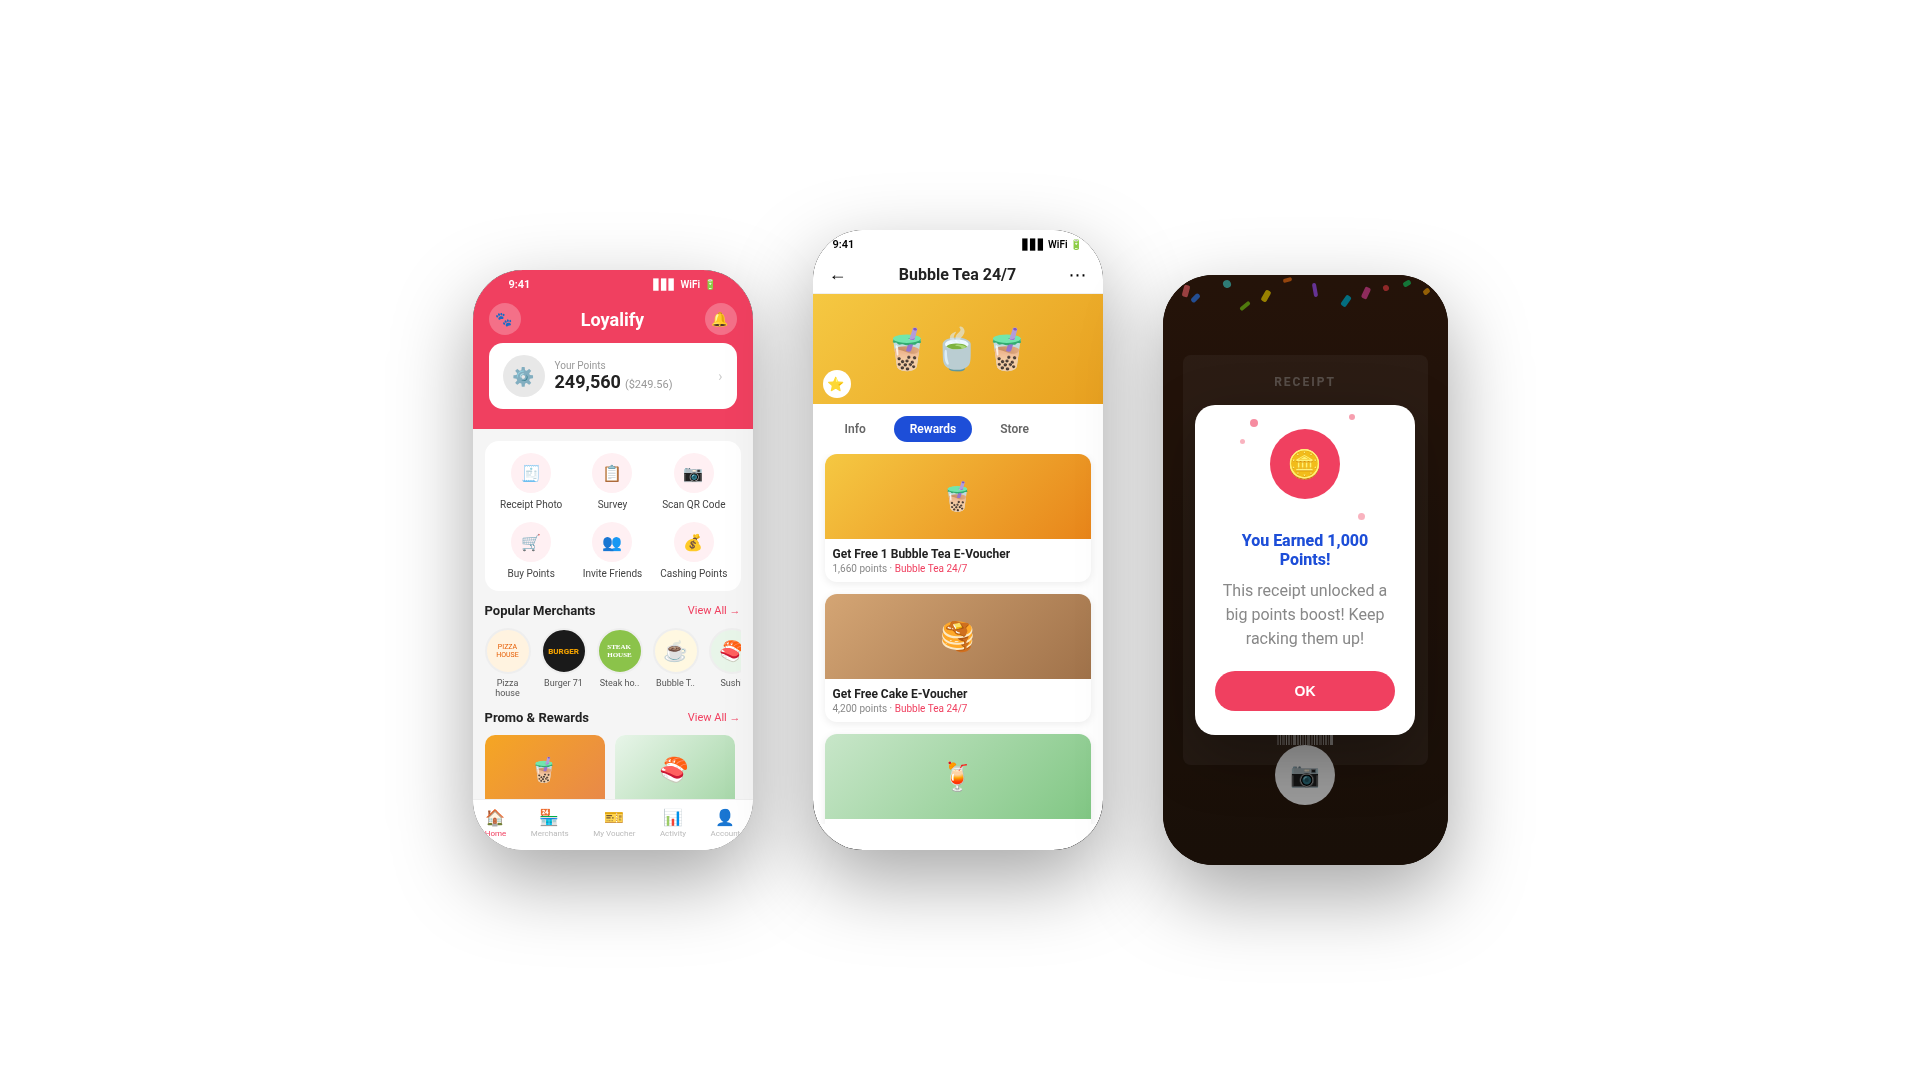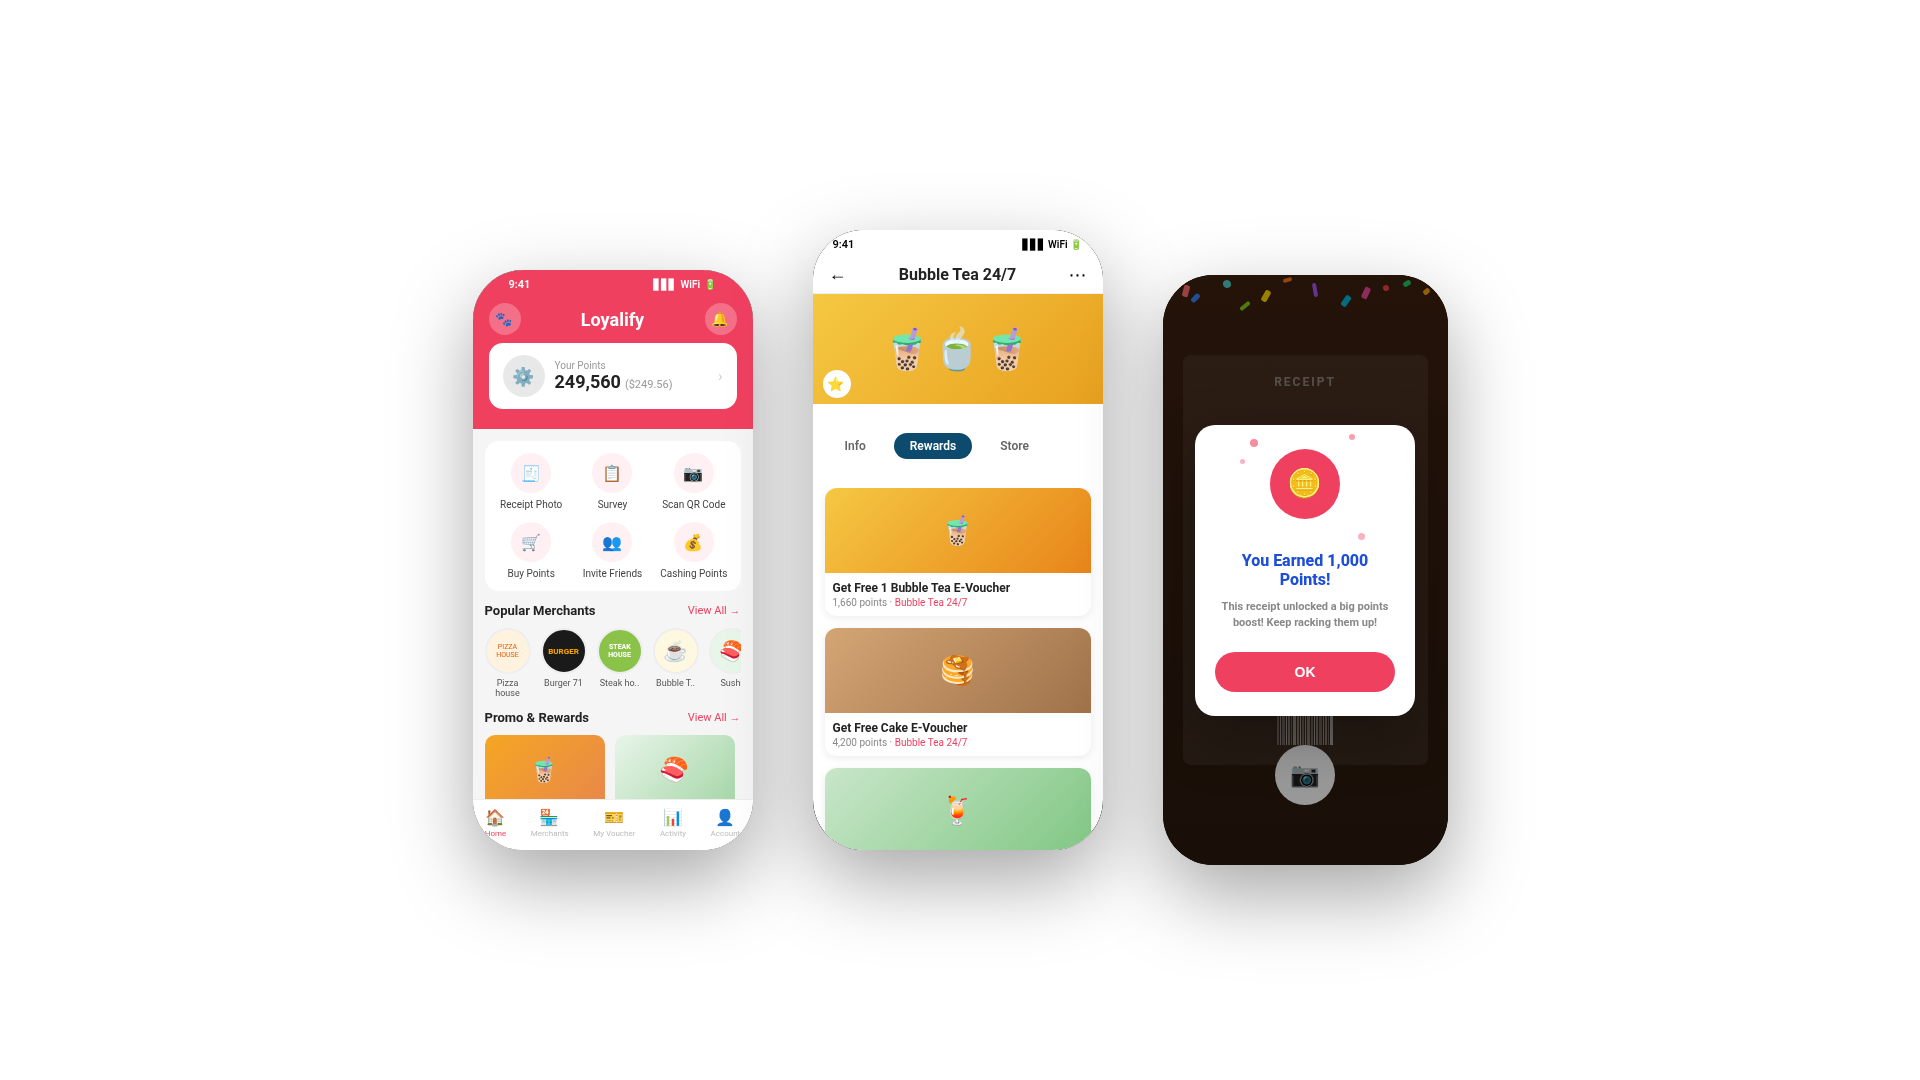--- a/index.html
+++ b/index.html
@@ -268,30 +268,30 @@
       height: 110px;
       background: linear-gradient(135deg, #f5c842, #e8a020);
       display: flex;
       align-items: center;
       justify-content: center;
       position: relative;
     }
     .hero-bubbles { font-size: 40px; }
     .p2-tabs {
       display: flex;
-      padding: 29px 16px;
+      padding: 12px 16px;
       gap: 12px;
     }
     .p2-tab {
       padding: 6px 16px;
       border-radius: 20px;
       font-size: 12px;
       font-weight: 600;
     }
-    .p2-tab.active { background: #0c4a6e; color: #fff; }
+    .p2-tab.active { background: #1d4ed8; color: #fff; }
     .p2-tab.inactive { color: #666; background: transparent; }
     .rewards-list { padding: 0 12px; overflow: hidden; height: 370px; }
     .reward-card {
       background: #fff;
       border-radius: 12px;
       overflow: hidden;
       margin-bottom: 12px;
       box-shadow: 0 2px 8px rgba(0,0,0,0.08);
     }
     .reward-img {
@@ -389,25 +389,24 @@
       position: relative;
     }
     .modal-icon { font-size: 28px; color: #fff; }
     .modal-title {
       font-size: 16px;
       font-weight: 800;
       color: #1d4ed8;
       margin-bottom: 10px;
     }
     .modal-desc {
-      font-size: 11px;
+      font-size: 16px;
       color: #888;
       line-height: 1.5;
       margin-bottom: 20px;
-      font-weight: bold;
     }
     .modal-btn {
       background: #f04060;
       color: #fff;
       border: none;
       border-radius: 25px;
       padding: 12px 60px;
       font-size: 14px;
       font-weight: 700;
       cursor: pointer;
@@ -492,21 +491,21 @@
         <div class="merchants-row">
           <div class="merchant-item">
             <div class="merchant-logo ml-pizza" style="font-size:7px;font-weight:400;text-align:center;line-height:1.2;">PIZZA<br>HOUSE</div>
             <span class="merchant-name">Pizza house</span>
           </div>
           <div class="merchant-item">
             <div class="merchant-logo ml-burger" style="font-size:8px;font-weight:800;">BURGER</div>
             <span class="merchant-name">Burger 71</span>
           </div>
           <div class="merchant-item">
-            <div class="merchant-logo ml-steak" style="font-size:7px;font-weight:800;text-align:right;">STEAK<br>HOUSE</div>
+            <div class="merchant-logo ml-steak" style="font-size:7px;font-weight:800;text-align:left;font-family:Liberation Serif, serif;">STEAK<br>HOUSE</div>
             <span class="merchant-name">Steak ho..</span>
           </div>
           <div class="merchant-item">
             <div class="merchant-logo ml-bubble" style="font-size:20px;">☕</div>
             <span class="merchant-name">Bubble T..</span>
           </div>
           <div class="merchant-item">
             <div class="merchant-logo ml-sushi" style="font-size:20px;">🍣</div>
             <span class="merchant-name">Sushi</span>
           </div>

